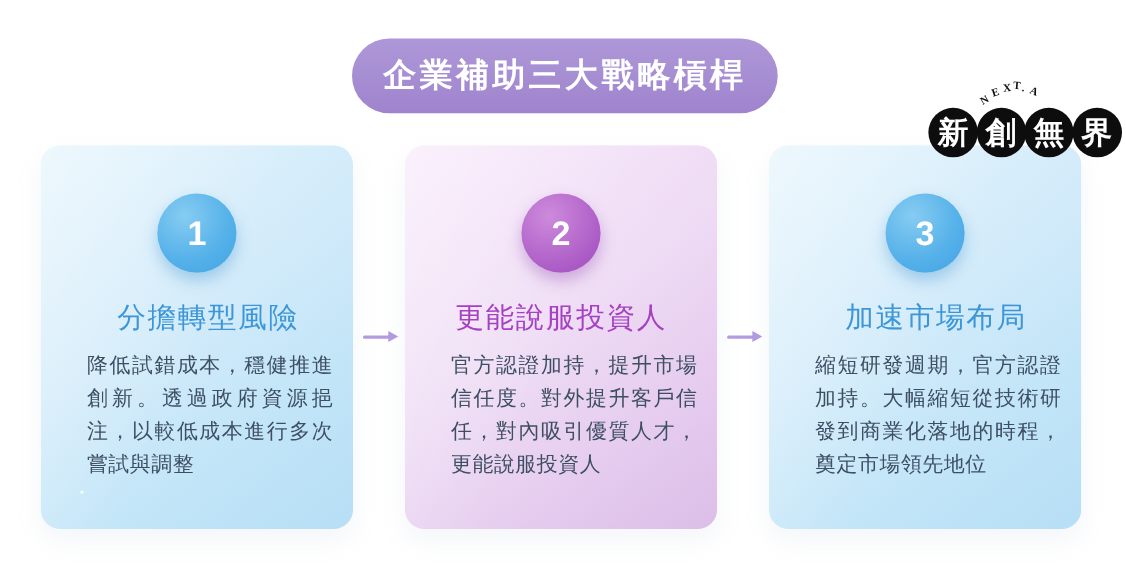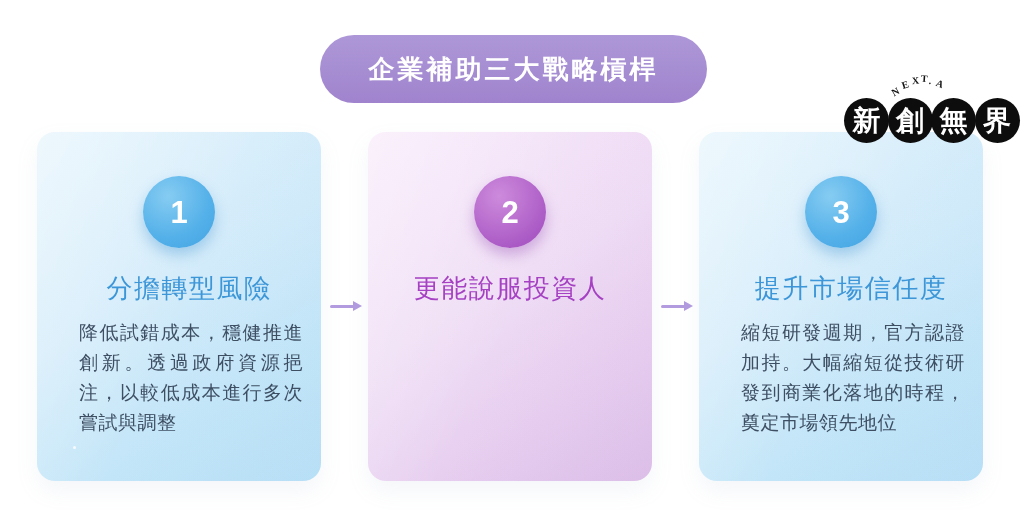--- a/index.html
+++ b/index.html
@@ -9,21 +9,21 @@
   }
 
   
   .title-pill{
     position:absolute;left:320px;top:35px;width:387px;height:68px;
     border-radius:34px;
     background:linear-gradient(180deg,#ae97d8 0%,#a78fd3 45%,#a083cd 100%);
     display:flex;align-items:center;justify-content:center;
   }
   .title-pill .title-text{
-    color:#ffffff;font-size:26px;font-weight:700;letter-spacing:3px;line-height:1;
+    color:#ffffff;font-size:30px;font-weight:700;letter-spacing:3px;line-height:1;
   }
 
   
   .logo{position:absolute;left:840px;top:60px;width:184px;height:95px;z-index:5;}
   .logo .arc{position:absolute;left:0;top:0;width:100%;height:100%;}
   .logo .arc span{
     position:absolute;font-family:"Liberation Serif","DejaVu Serif",serif;
     font-size:10px;font-weight:700;color:#111111;line-height:1;
   }
   .logo .circles{position:absolute;left:4px;top:38px;display:flex;}
@@ -131,29 +131,30 @@
   <div class="arrow arrow-1">
     <span class="shaft"></span>
     <span class="head"></span>
   </div>
 
   <div class="card purple card-2">
     <div class="num-circle">
       <span class="num">2</span>
     </div>
     <h2 class="heading">更能說服投資人</h2>
+    <p class="body">官方認證加持，提升市場信任度。對外提升客戶信任，對內吸引優質人才，更能說服投資人</p>
   </div>
 
   <div class="arrow arrow-2">
     <span class="shaft"></span>
     <span class="head"></span>
   </div>
 
   <div class="card blue card-3">
     <div class="num-circle">
       <span class="num">3</span>
     </div>
-    <h2 class="heading">提升市場信任度</h2>
+    <h2 class="heading">加速市場布局</h2>
     <p class="body">縮短研發週期，官方認證加持。大幅縮短從技術研發到商業化落地的時程，奠定市場領先地位</p>
   </div>
 
   <span class="speck"></span>
 </div>
 
 </body></html>

